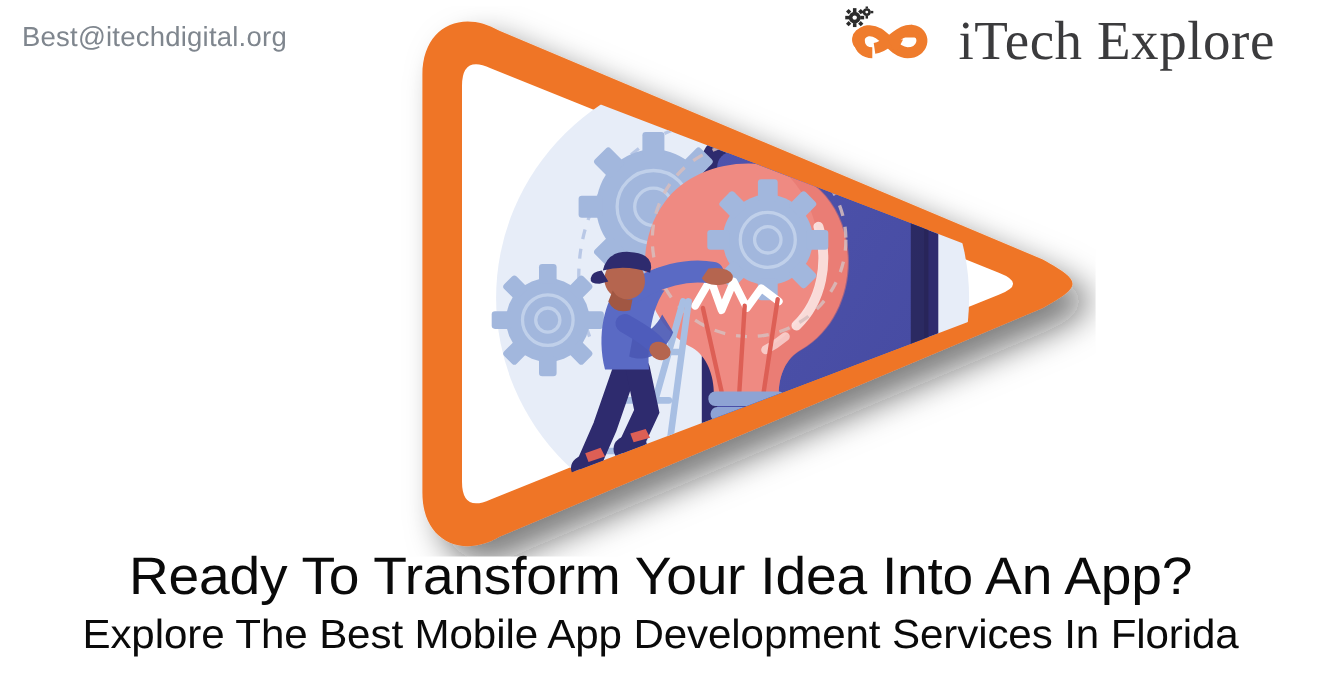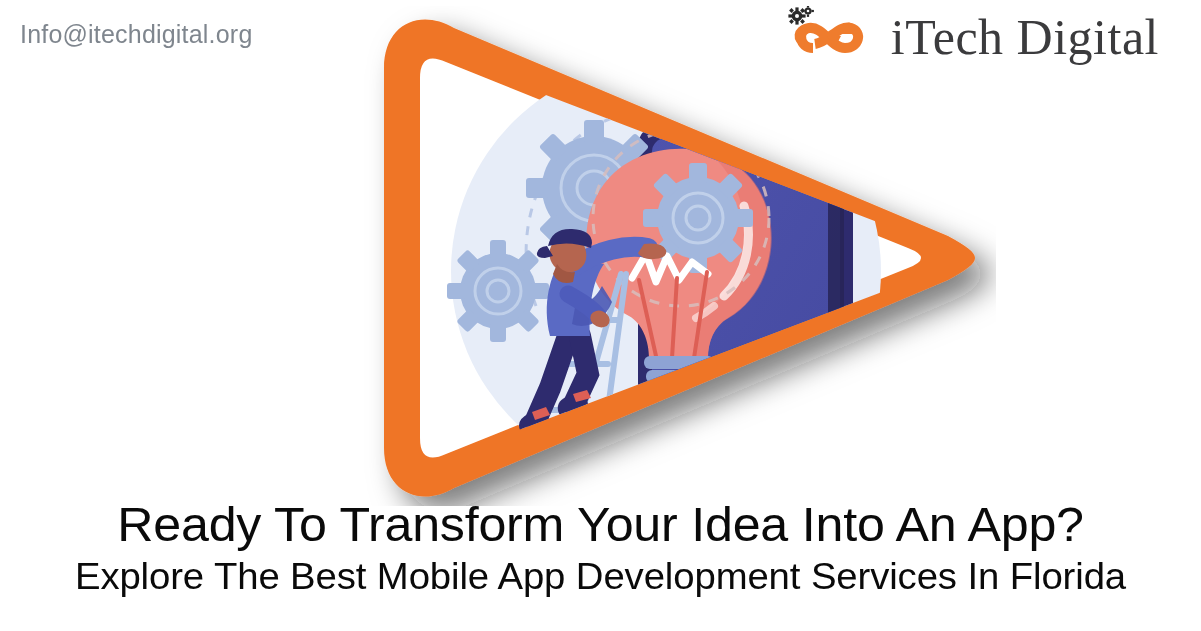--- a/index.html
+++ b/index.html
@@ -88,21 +88,21 @@
     margin-top: 3px;
     transform: scaleX(1.035);
   }
 </style>
 </head>
 <body>
 
 <div id="stage">
 
   <div id="contact-block">
-    <span class="line">Info@itechdigital.org</span>
+    <span class="line">Best@itechdigital.org</span>
   </div>
 
   <div id="logo">
     <svg id="logo-mark" viewBox="0 0 104 62">
 
       <g fill="#2b2b2b">
         <g transform="translate(14,10)">
           <circle cx="0" cy="0" r="5.4"></circle>
           <g>
             <rect x="-1.6" y="-8.6" width="3.2" height="3.6"></rect>
@@ -128,21 +128,21 @@
 
       <g fill="none" stroke="#ef7c2d" stroke-width="10" stroke-linecap="butt">
         <path d="M30 42 C16 42 14 24 26 22 C40 20 48 42 62 42 C76 42 80 26 68 22 C56 18 46 36 32 38"></path>
       </g>
       <g fill="#ef7c2d">
         <polygon points="44,30 58,30 51,43"></polygon>
         <polygon points="66,16 74,28 58,28"></polygon>
       </g>
       <path d="M22 36 C14 34 15 24 24 23" fill="none" stroke="#ef7c2d" stroke-width="10"></path>
     </svg>
-    <div id="logo-word">iTech Digital</div>
+    <div id="logo-word">iTech Explore</div>
   </div>
 
   <div id="art-wrap">
     <svg id="art-svg" viewBox="0 0 660 500">
       <defs>
 
         <filter id="triShadow" x="-30%" y="-30%" width="180%" height="180%">
           <feDropShadow dx="16" dy="16" stdDeviation="15" flood-color="#141414" flood-opacity="0.55"></feDropShadow>
         </filter>
 

